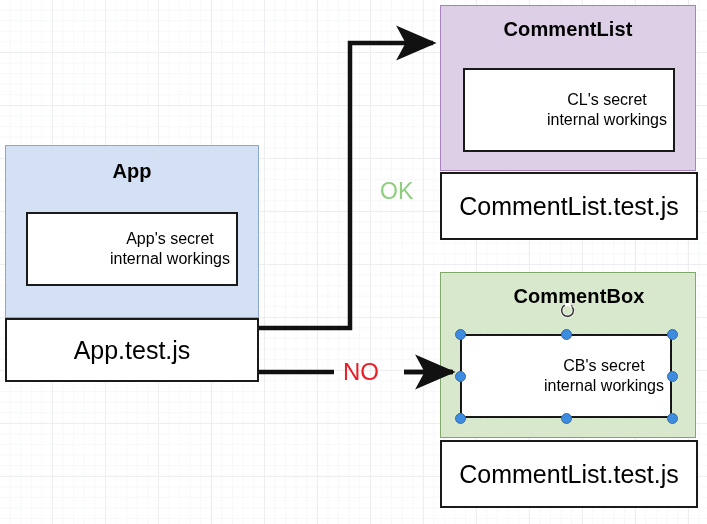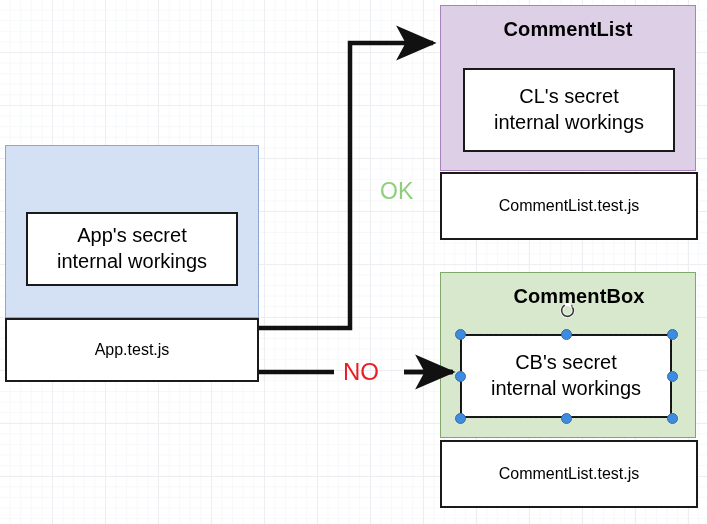--- a/index.html
+++ b/index.html
@@ -40,36 +40,36 @@
     letter-spacing: 0.1px;
   }
 
   .inner-box {
     position: absolute;
     box-sizing: border-box;
     background: #ffffff;
     border: 2.5px solid #1a1a1a;
     display: flex;
     align-items: center;
-    justify-content: center;
+    justify-content: flex-end;
     text-align: center;
-    font-size: 20px;
+    font-size: 16px;
     line-height: 1.28;
     color: #000000;
   }
 
   .test-box {
     position: absolute;
     box-sizing: border-box;
     background: #ffffff;
     border: 2.5px solid #1a1a1a;
     display: flex;
     align-items: center;
     justify-content: center;
-    font-size: 16px;
+    font-size: 25px;
     color: #000000;
   }
 
   .edge-label {
     position: absolute;
     font-size: 22px;
     font-weight: normal;
     white-space: nowrap;
   }
 
@@ -108,20 +108,21 @@
     height: 19px;
   }
 </style>
 </head>
 <body>
 
 <div id="canvas">
 
   <div class="group-box" style="left:5px; top:145px; width:254px; height:173px; background:#d4e1f5; border-color:#8ba6cf;">
   </div>
+  <div class="group-title" style="left:5px; top:160px; width:254px;">App</div>
   <div class="inner-box" style="left:26px; top:212px; width:212px; height:74px;">
     <div style="padding:0 6px;">
       <div>App's secret</div>
       <div>internal workings</div>
     </div>
   </div>
   <div class="test-box" style="left:5px; top:318px; width:254px; height:64px;">
     <span>App.test.js</span>
   </div>
 

